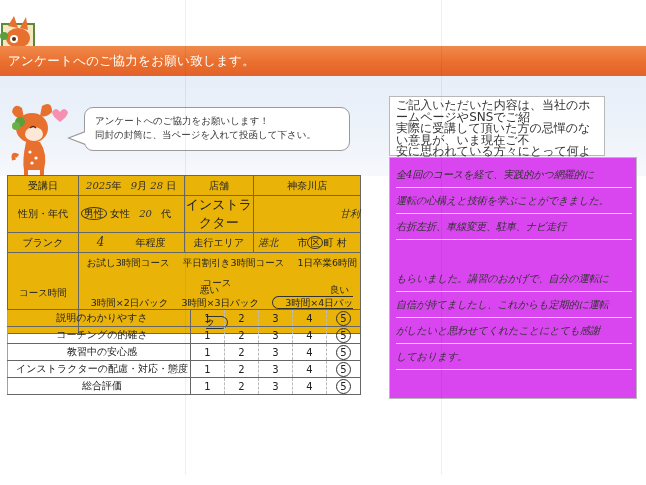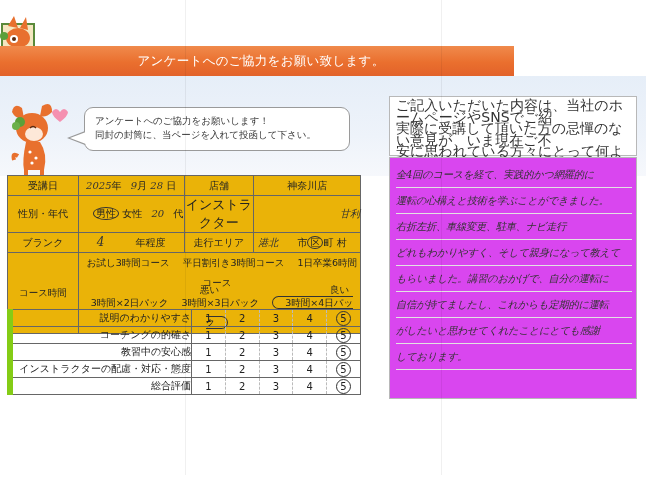--- a/index.html
+++ b/index.html
@@ -1,23 +1,23 @@
 <!DOCTYPE html>
 <html><head>
 <meta charset="utf-8">
 <style>
   * { box-sizing: border-box; margin: 0; padding: 0; }
   html, body { width: 646px; height: 485px; overflow: hidden; background: #ffffff; }
   body { position: relative; font-family: "DejaVu Sans", sans-serif; color: #222; }
 
   .top-white { position: absolute; left: 0; top: 0; width: 646px; height: 46px; background: #ffffff; }
   .banner {
-    position: absolute; left: 0; top: 46px; width: 514px; height: 30px;
+    position: absolute; left: 0; top: 46px; width: 646px; height: 30px;
     background: linear-gradient(180deg, #f08a4c 0%, #ea6f2e 55%, #e2622a 100%);
-    display: flex; align-items: center; justify-content: center;
+    display: flex; align-items: center; 
   }
   .banner-text { color: #fff; font-size: 12.5px; letter-spacing: 0.3px; margin-left: 8px; }
 
   .sky {
     position: absolute; left: 0; top: 76px; width: 646px; height: 100px;
     background: linear-gradient(180deg, #e6eef8 0%, #eef3fa 60%, #f6f8fc 100%);
   }
 
   .logo {
     position: absolute; left: 0; top: 14px; width: 44px; height: 62px;
@@ -35,23 +35,23 @@
     border-top: 7px solid transparent; border-bottom: 7px solid transparent;
     border-right: 18px solid #9a9a9a;
   }
   .bubble-tail-inner {
     position: absolute; left: 70px; top: 132px; width: 0; height: 0;
     border-top: 6px solid transparent; border-bottom: 6px solid transparent;
     border-right: 16px solid #fff;
   }
 
   .notice {
-    position: absolute; left: 389px; top: 96px; width: 248px; height: 60px;
+    position: absolute; left: 389px; top: 96px; width: 216px; height: 60px;
     background: #fff; border: 1px solid #b8b8b8;
-    font-size: 14px; line-height: 11.6px; padding: 3px 4px 0 6px; color: #333;
+    font-size: 12px; line-height: 11.6px; padding: 3px 4px 0 6px; color: #333;
   }
 
   table.info {
     position: absolute; left: 7px; top: 175px; width: 354px;
     border-collapse: collapse; font-size: 10px; background: #eab308;
   }
   table.info td { border: 1px solid #666; height: 20px; text-align: center; vertical-align: middle; }
   table.info td.lbl { width: 71px; }
   table.info td.val { width: 106px; }
   table.info td.lbl2 { width: 70px; }
@@ -62,21 +62,21 @@
   .course-line { display: block; }
   .course-opt { margin: 0 5px; }
   .course-opt.sel { border: 1px solid #333; border-radius: 12px; padding: 0 12px; }
 
   .scale-head { position: absolute; top: 284px; font-size: 9.5px; }
   table.rating {
     position: absolute; left: 7px; top: 309px; width: 354px;
     border-collapse: collapse; font-size: 10px;
   }
   table.rating td { border-top: 1px solid #666; border-bottom: 1px solid #666; height: 17px; }
-  table.rating td.q { text-align: right; padding-left: 6px; width: 183px; border-left: 6px solid #84cc16; border-right: 1px solid #666; }
+  table.rating td.q { text-align: center; padding-left: 6px; width: 183px; border-left: 1px solid #84cc16; border-right: 1px solid #666; }
   table.rating td.n { text-align: center; width: 34px; border-left: 1px dashed #bbb; }
   table.rating td.n:last-child { border-right: 1px solid #666; }
   .n5 { display: inline-block; width: 15px; height: 15px; line-height: 13px; border: 1px solid #333; border-radius: 50%; }
 
   .comment-box {
     position: absolute; left: 389px; top: 157px; width: 248px; height: 242px;
     background: #d946ef; border: 1px solid #b8b8b8;
   }
   .comment-line {
     position: absolute; left: 6px; width: 236px; height: 26px;
@@ -154,21 +154,21 @@
       <span class="hand">2025</span><span>年</span>
       <span class="hand" style="margin-left:6px">9</span><span>月</span>
       <span class="hand">28</span>
       <span>日</span>
     </td>
     <td class="lbl2">店舗</td>
     <td class="val2">神奈川店</td>
   </tr>
   <tr>
     <td class="lbl">性別・年代</td>
-    <td class="val" style="text-align:center;padding-left:14px;">
+    <td class="val" style="text-align:left;padding-left:2px;">
       <span class="circled">男性</span>
       <span>女性</span>
       <span class="hand" style="margin-left:6px">20</span>
       <span style="margin-left:6px">代</span>
     </td>
     <td class="lbl2" style="font-size:13px">インストラクター</td>
     <td class="val2 hand" style="text-align:right;padding-left:20px;">甘利</td>
   </tr>
   <tr>
     <td class="lbl">ブランク</td>
@@ -246,21 +246,20 @@
     <td class="n">4</td>
     <td class="n"><span class="n5">5</span></td>
   </tr>
 </tbody>
   </table>
 
 <div class="comment-box">
   <div class="comment-line" style="top:4px">全4回のコースを経て、実践的かつ網羅的に</div>
   <div class="comment-line" style="top:30px">運転の心構えと技術を学ぶことができました。</div>
   <div class="comment-line" style="top:56px">右折左折、車線変更、駐車、ナビ走行</div>
-  <div class="comment-line" style="top:82px">どれもわかりやすく、そして親身になって教えて</div>
   <div class="comment-line" style="top:108px">もらいました。講習のおかげで、自分の運転に</div>
   <div class="comment-line" style="top:134px">自信が持てましたし、これからも定期的に運転</div>
   <div class="comment-line" style="top:160px">がしたいと思わせてくれたことにとても感謝</div>
   <div class="comment-line" style="top:186px">しております。</div>
   <div class="comment-line" style="top:212px;border-bottom:none"></div>
 </div>
 
 <div class="fold" style="left:185px"></div>
 <div class="fold" style="left:441px"></div>
 

